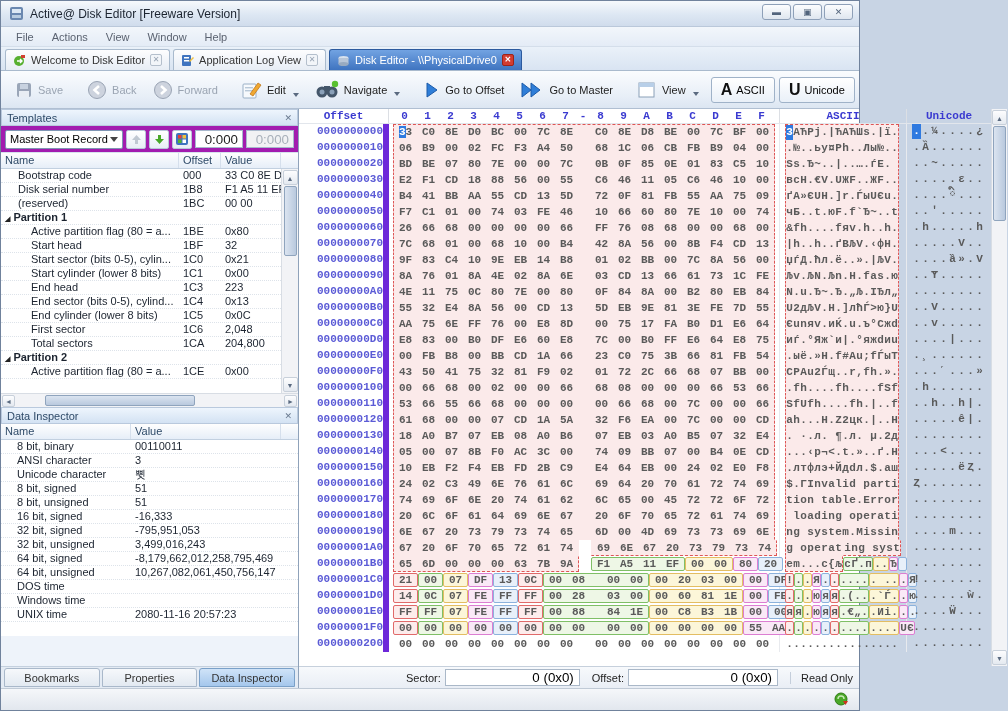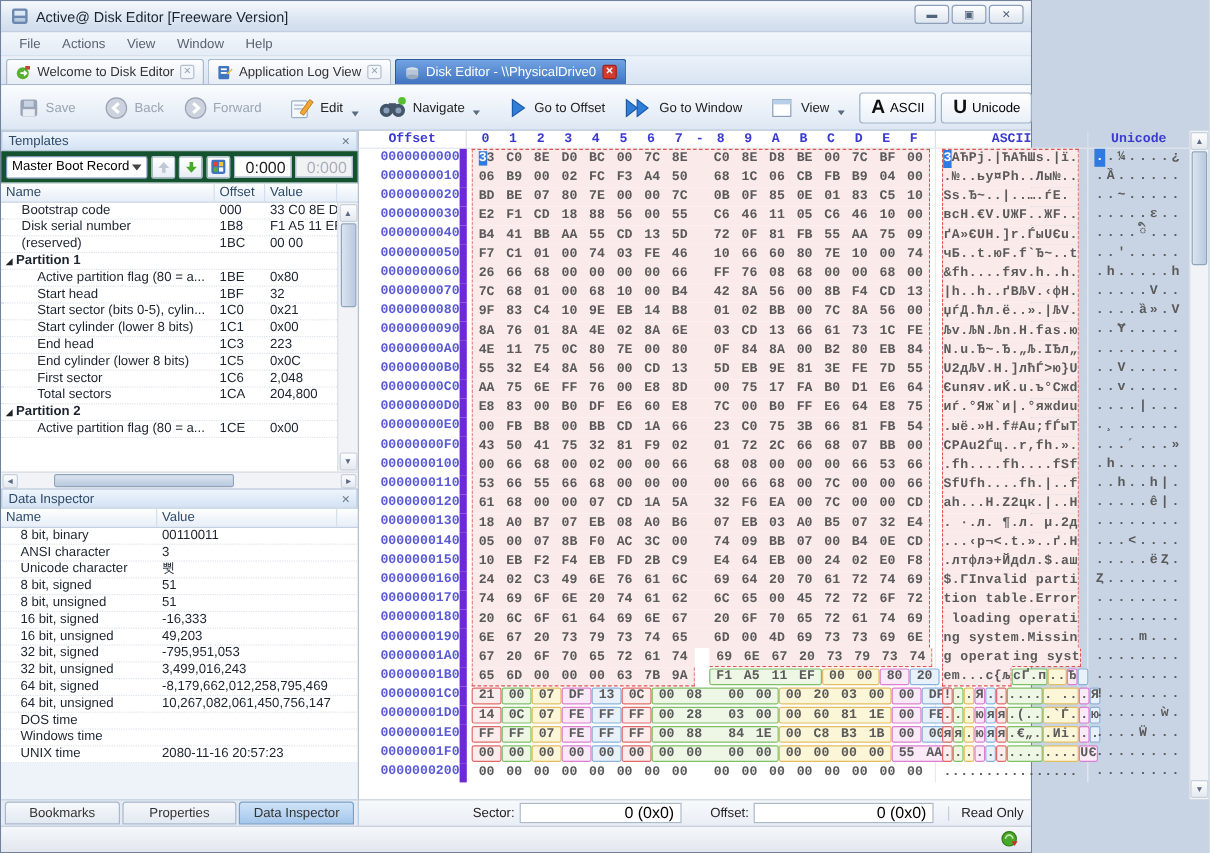--- a/index.html
+++ b/index.html
@@ -35,21 +35,21 @@
   .caret { width:0; height:0; border-left:3px solid transparent; border-right:3px solid transparent; border-top:4px solid #5a6a80; margin-left:2px; align-self:flex-end; margin-bottom:3px; }
   .toggle { border:1px solid #9fb2c8; background:linear-gradient(#ffffff,#e9f0f8); display:flex; align-items:center; gap:4px; padding:4px 9px; border-radius:3px; margin-left:4px; }
   .bigletter { font-size:16px; font-weight:bold; color:#111; line-height:16px; }
 
   
   .main { flex:1; display:flex; min-height:0; }
   .leftcol { width:298px; border-right:1px solid #8fa2ba; background:#eef3fa; display:flex; flex-direction:column; }
   .panel-title { height:17px; background:linear-gradient(#eef5fd,#d3e2f3); border:1px solid #b9c9dd; display:flex; align-items:center; padding:0 5px; color:#2e4a68; }
   .panel-title .x { margin-left:auto; color:#6b7b90; font-size:9px; }
 
-  .tpl-toolbar { height:27px; display:flex; align-items:center; gap:3px; padding:0 4px; background:#14532d; border-bottom:1px solid #d8e2ee; }
+  .tpl-toolbar { height:27px; display:flex; align-items:center; gap:3px; padding:0 4px; background:#a21caf; border-bottom:1px solid #d8e2ee; }
   .dropdown { width:118px; height:19px; border:1px solid #7f96b4; border-radius:2px; background:#fff; display:flex; align-items:center; padding:0 4px; }
   .dropdown .dd-caret { margin-left:auto; width:0; height:0; border-left:4px solid transparent; border-right:4px solid transparent; border-top:5px solid #444; }
   .mini-btn { width:20px; height:19px; border:1px solid #b8c6d8; border-radius:2px; background:linear-gradient(#fff,#e8eef6); display:flex; align-items:center; justify-content:center; }
   .mini-field { width:48px; height:18px; border:1px solid #a8b8cc; background:#fff; text-align:right; padding:2px 4px; color:#222; }
   .mini-field.dis { background:#f1f2f4; color:#a8b0ba; }
 
   .grid-header { display:flex; height:16px; background:linear-gradient(#fefefe,#e6eef8); border-bottom:1px solid #c2d0e0; color:#2e4a68; }
   .grid-header > div { padding:1px 4px; border-right:1px solid #d5dfec; overflow:hidden; }
   .tpl-rows, .di-rows { overflow:hidden; background:#fff; }
   .tpl-rows { height:224px; }
@@ -101,21 +101,21 @@
   .seg.c-y { background:#fcf6d9; border-color:#e3bd62; }
   .seg.c-m { background:#fae9f7; border-color:#dc7ed2; }
   .seg.c-b { background:#e8f0fa; border-color:#8cb2dc; }
   .seg.e-t { border-top:1px dashed #dd5555; } .seg.e-b { border-bottom:1px dashed #dd5555; }
   .seg.e-l { border-left:1px dashed #dd5555; } .seg.e-r { border-right:1px dashed #dd5555; }
   .gapm { margin-left:12px; }
   .sel-nib::first-letter { background:#2f7ae0; color:#fff; }
   .sel { background:#2f7ae0; color:#fff; }
 
   .hex-status { height:22px; border-top:1px solid #c6d0dc; background:linear-gradient(#f7f9fc,#e9eef5); display:flex; align-items:center; padding:0 6px; color:#222; }
-  .st-label { margin-left:24px; margin-right:4px;text-align:right; }
+  .st-label { margin-left:12px; margin-right:4px;text-align:right; }
   .st-field { height:17px; border:1px solid #aab8c8; background:#fff; text-align:right; padding:2px 5px; }
   .st-mode { margin-left:12px; border-left:1px solid #c4cedb; padding-left:10px; }
 
   .bottom-strip { height:22px; background:linear-gradient(#f5f7fa,#e2e7ee); border-top:1px solid #c0cad6; display:flex; align-items:center; justify-content:flex-end; padding:0 10px; }
 </style>
 </head>
 <body>
 
 <div class="window">
 
@@ -224,21 +224,21 @@
       <svg width="16" height="16" viewBox="0 0 16 16">
           <path d="M3 1 L13 8 L3 15 Z" fill="#2f7ed8" stroke="#1c5aa8"></path>
         </svg>
       <span class="lbl">Go to Offset</span>
     </div>
     <div class="tbtn">
       <svg width="24" height="16" viewBox="0 0 24 16">
           <path d="M2 1 L11 8 L2 15 Z" fill="#2f7ed8" stroke="#1c5aa8"></path>
           <path d="M11 1 L20 8 L11 15 Z" fill="#2f7ed8" stroke="#1c5aa8"></path>
         </svg>
-      <span class="lbl">Go to Window</span>
+      <span class="lbl">Go to Master</span>
     </div>
     <span class="tsep"></span>
     <div class="tbtn">
       <svg width="20" height="18" viewBox="0 0 20 18">
           <rect x="2" y="2" width="15" height="14" fill="#fff" stroke="#8aa0b8"></rect>
           <rect x="2" y="2" width="15" height="4" fill="#b8cfe8"></rect>
         </svg>
       <span class="lbl">View</span>
       <span class="caret"></span>
     </div>
@@ -333,20 +333,25 @@
               <div class="c-name" style="padding-left: 30px;"><span>Start cylinder (lower 8 bits)</span></div>
               <div class="c-off">1C1</div>
               <div class="c-val">0x00</div>
             </div>
             <div class="trow">
               <div class="c-name" style="padding-left: 30px;"><span>End head</span></div>
               <div class="c-off">1C3</div>
               <div class="c-val">223</div>
             </div>
             <div class="trow">
+              <div class="c-name" style="padding-left: 30px;"><span>End sector (bits 0-5), cylind...</span></div>
+              <div class="c-off">1C4</div>
+              <div class="c-val">0x13</div>
+            </div>
+            <div class="trow">
               <div class="c-name" style="padding-left: 30px;"><span>End cylinder (lower 8 bits)</span></div>
               <div class="c-off">1C5</div>
               <div class="c-val">0x0C</div>
             </div>
             <div class="trow">
               <div class="c-name" style="padding-left: 30px;"><span>First sector</span></div>
               <div class="c-off">1C6</div>
               <div class="c-val">2,048</div>
             </div>
             <div class="trow">
@@ -404,24 +409,20 @@
           </div>
           <div class="trow">
             <div class="d-name">8 bit, unsigned</div>
             <div class="d-val">51</div>
           </div>
           <div class="trow">
             <div class="d-name">16 bit, signed</div>
             <div class="d-val">-16,333</div>
           </div>
           <div class="trow">
-            <div class="d-name">16 bit, unsigned</div>
-            <div class="d-val">49,203</div>
-          </div>
-          <div class="trow">
             <div class="d-name">32 bit, signed</div>
             <div class="d-val">-795,951,053</div>
           </div>
           <div class="trow">
             <div class="d-name">32 bit, unsigned</div>
             <div class="d-val">3,499,016,243</div>
           </div>
           <div class="trow">
             <div class="d-name">64 bit, signed</div>
             <div class="d-val">-8,179,662,012,258,795,469</div>

